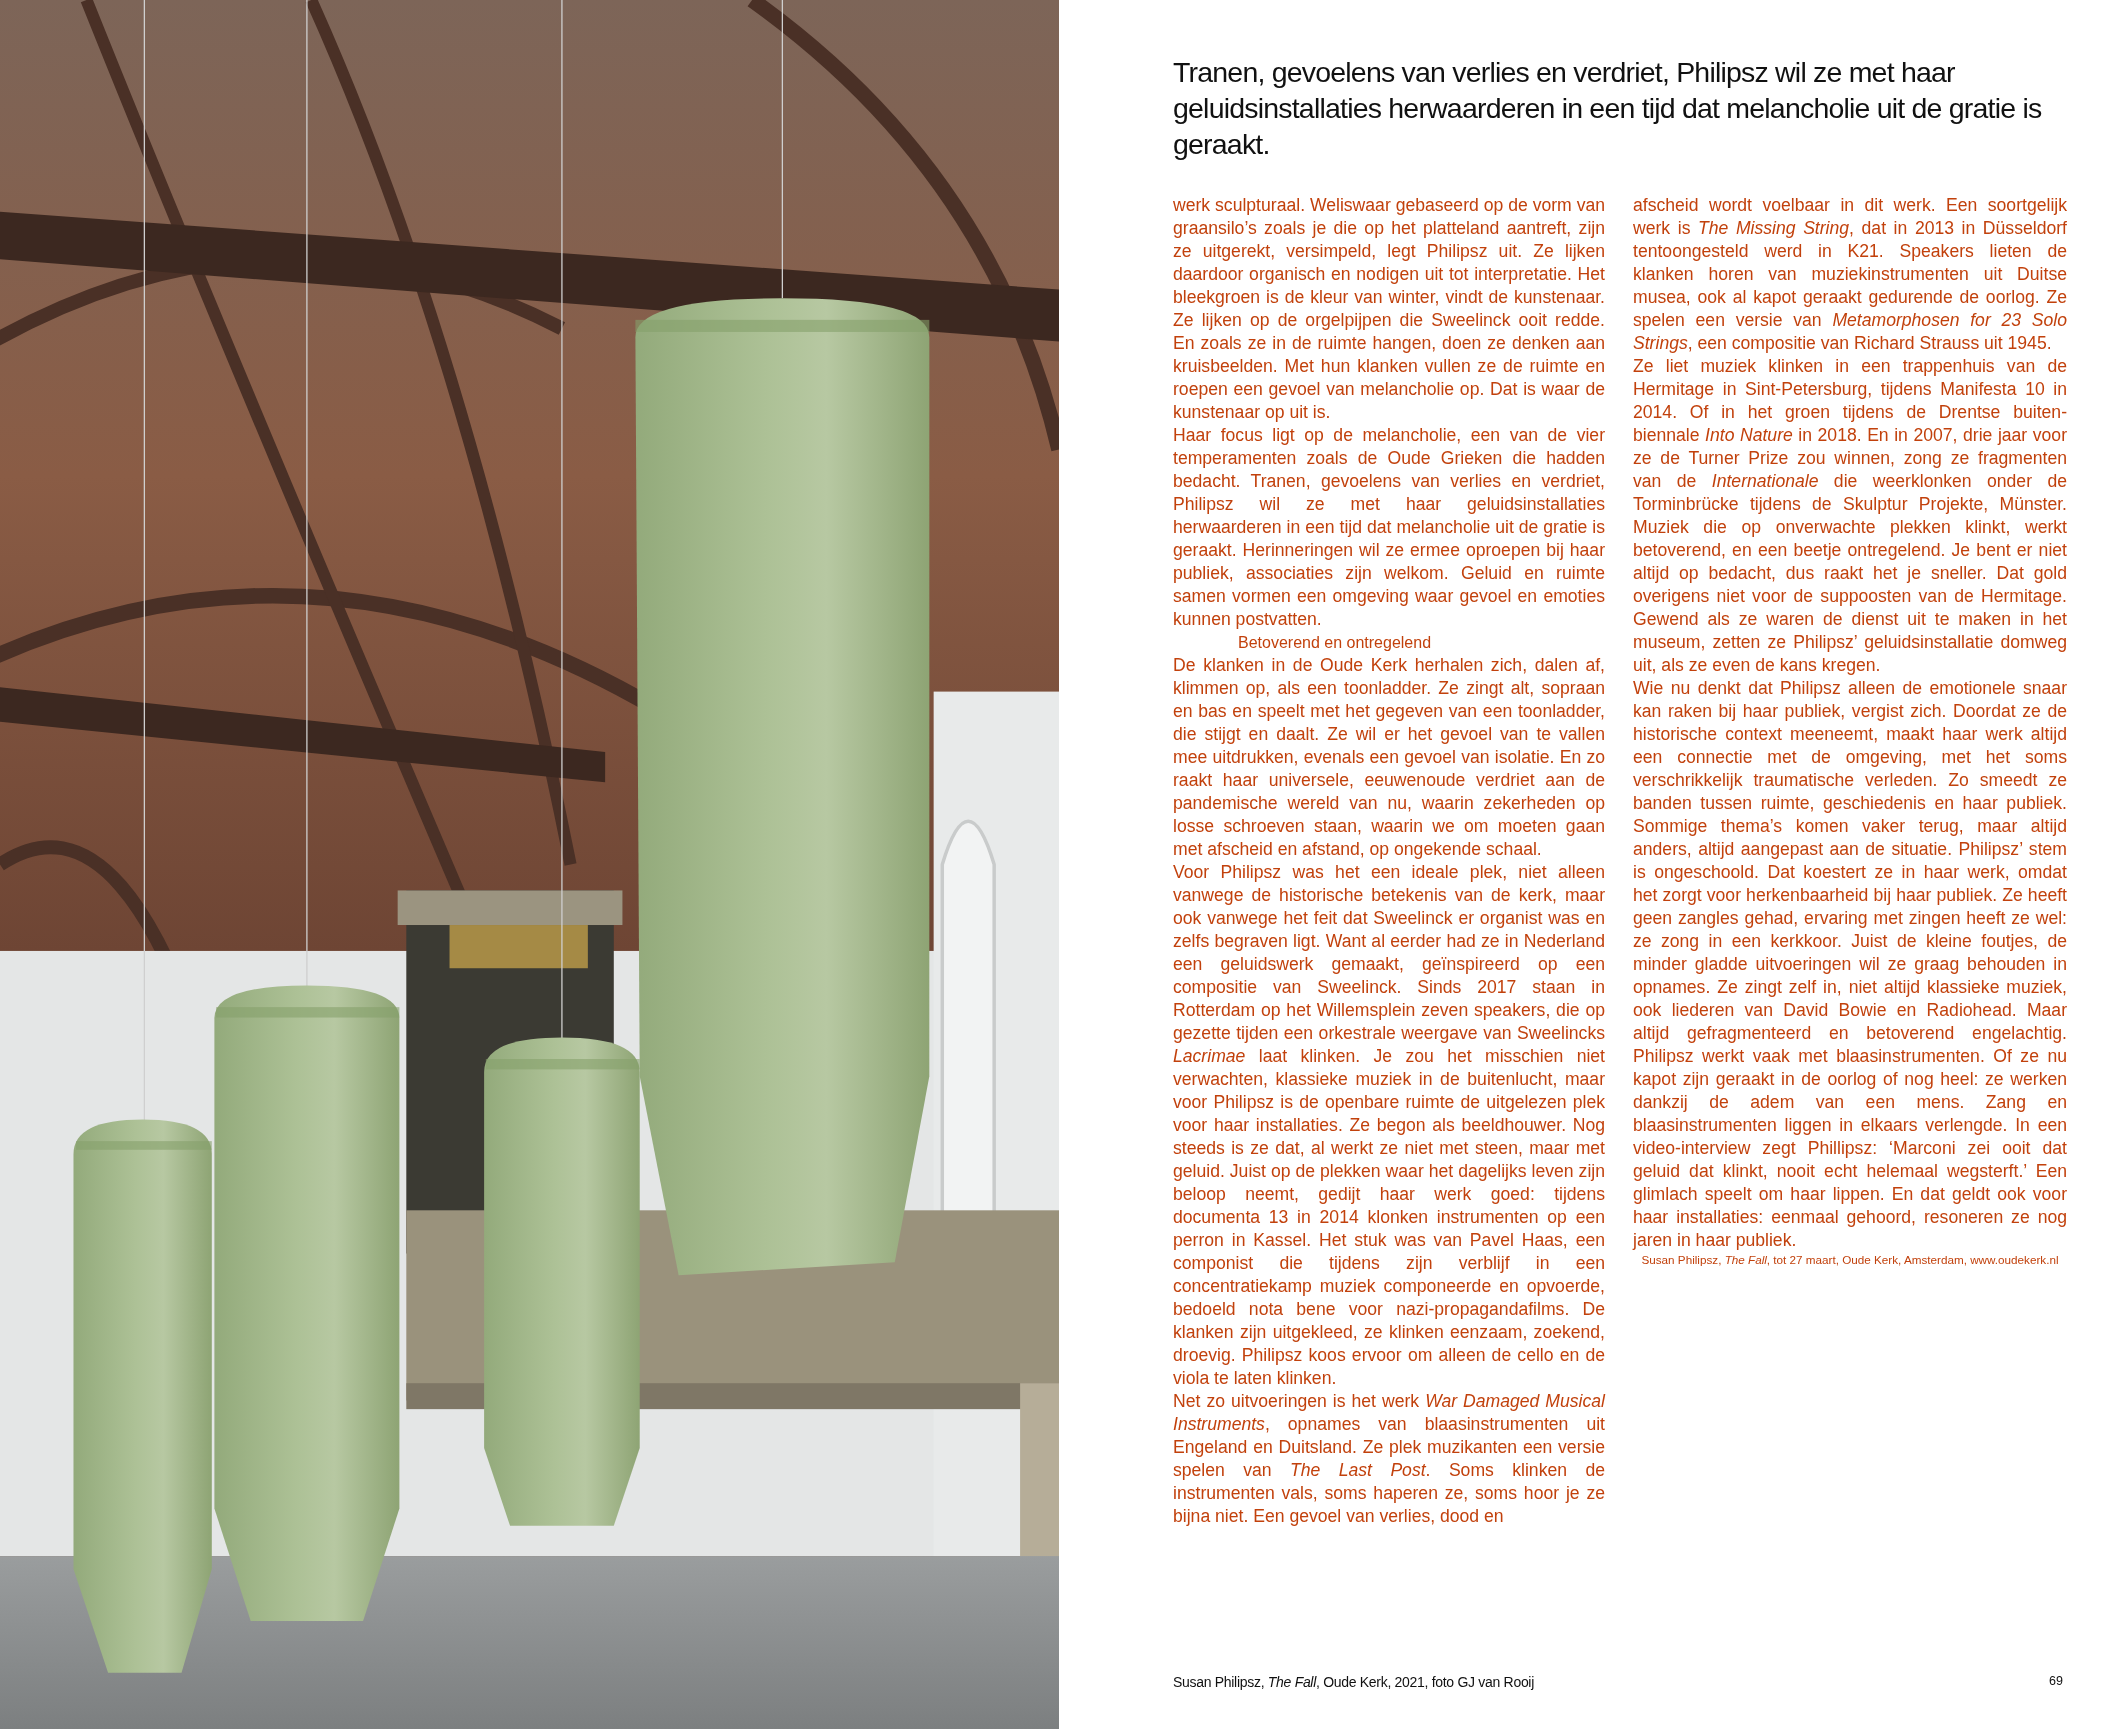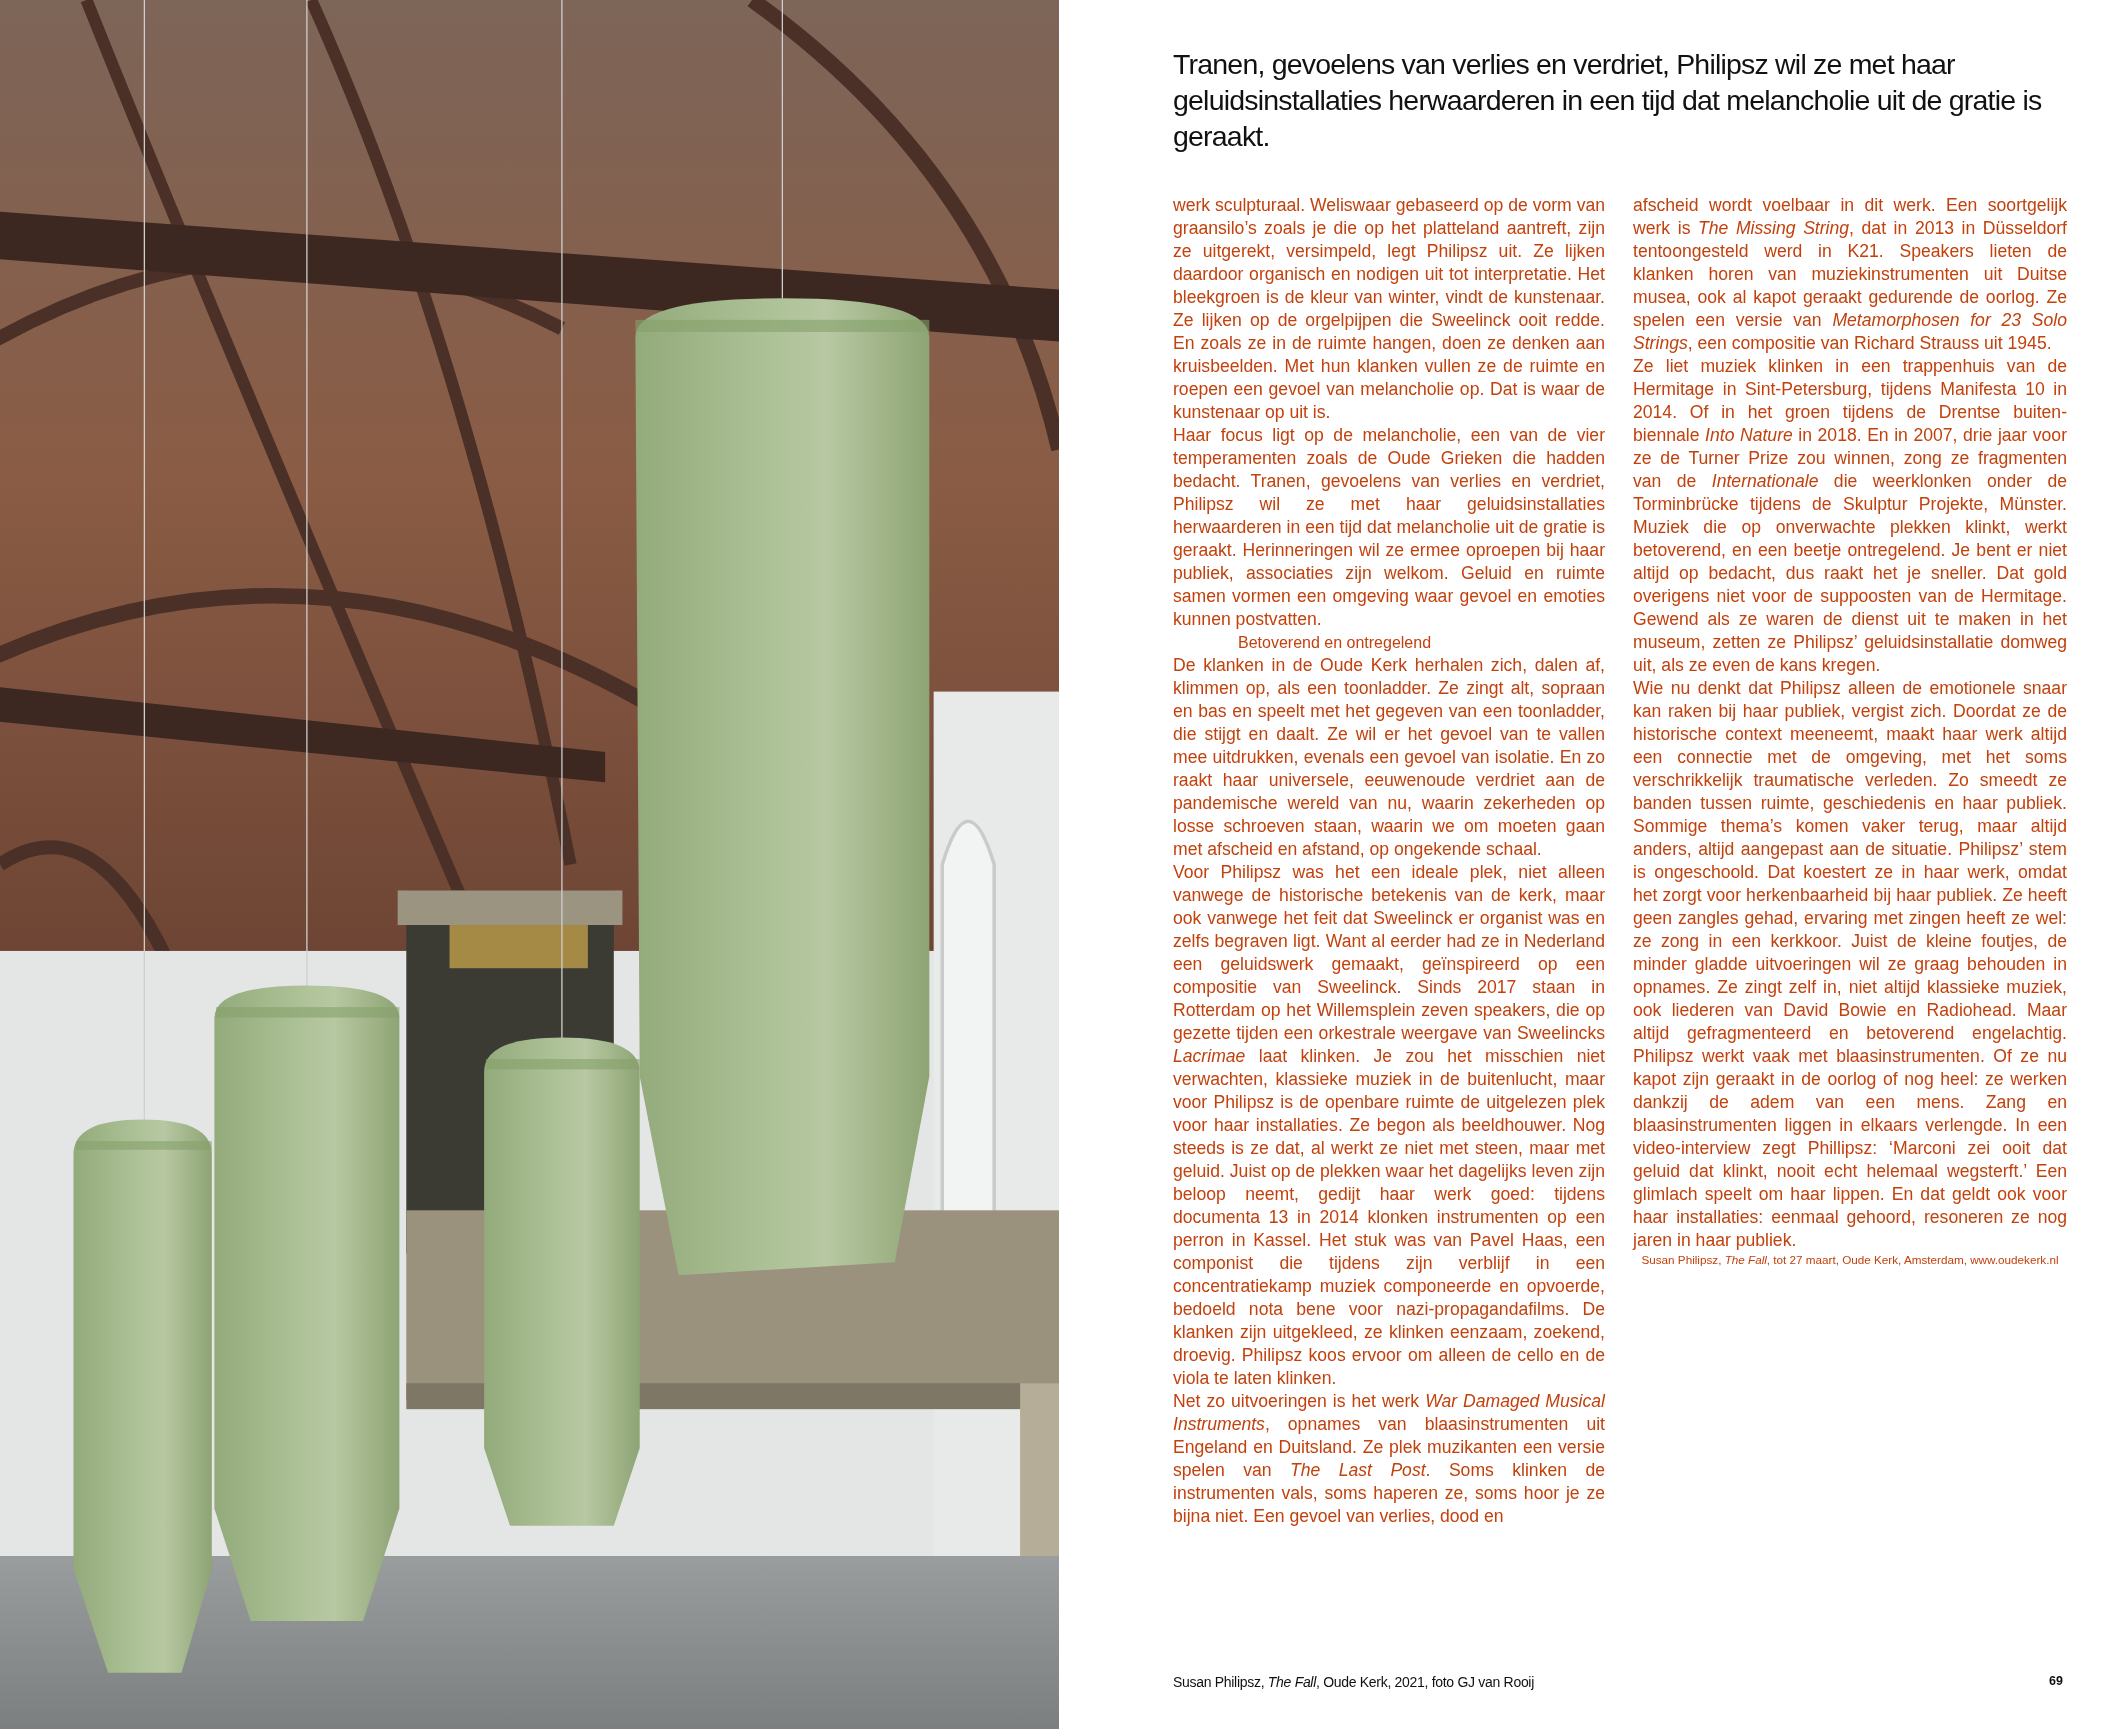--- a/index.html
+++ b/index.html
@@ -1,29 +1,29 @@
 <!DOCTYPE html>
 <html style="font-size:14px"><head>
 <meta charset="utf-8">
 <style>
   html, body { margin:0; padding:0; }
   body { width:2120px; height:1729px; position:relative; background:#ffffff; overflow:hidden;
          font-family:"Liberation Sans", "DejaVu Sans", sans-serif; color:#111; }
   .photo { position:absolute; left:0; top:0; width:1059px; height:1729px; overflow:hidden; background:#8a6a55; }
   .photo svg { display:block; width:100%; height:100%; }
-  .headline { position:absolute; left:1173px; top:46px; width:917px;
+  .headline { position:absolute; left:1173px; top:54px; width:917px;
               font-size:28.5px; line-height:36px; letter-spacing:-0.8px; font-weight:400; color:#111; }
   .col { position:absolute; top:194px; width:432px; font-size:17.6px; line-height:23px; text-align:justify; color:#c2410c; }
   .col.left { left:1173px; }
   .col.right { left:1633px; width:434px; }
   .col p { margin:0; }
   .subhead { margin:22.5px 0 0 0; padding-left:65px; font-size:16px; line-height:23px; }
   .credit { margin-top:12px; font-size:11.7px; line-height:15.6px; text-align:center; }
   .footer-caption { position:absolute; left:1173px; top:1674px; font-size:14px; letter-spacing:-0.3px; color:#111; }
-  .page-num { position:absolute; left:2049px; top:1674px; font-size:12.5px; color:#111;font-weight:bold; }
+  .page-num { position:absolute; left:2049px; top:1674px; font-size:12.5px; color:#111; }
   em { font-style:italic; }
 </style>
 </head>
 <body>
 
 <div class="photo">
   <svg viewBox="0 0 1225 2000" preserveAspectRatio="none">
     <defs>
       <linearGradient id="ceil" x1="0" y1="0" x2="0" y2="1">
         <stop offset="0" stop-color="#7d6558"></stop>

